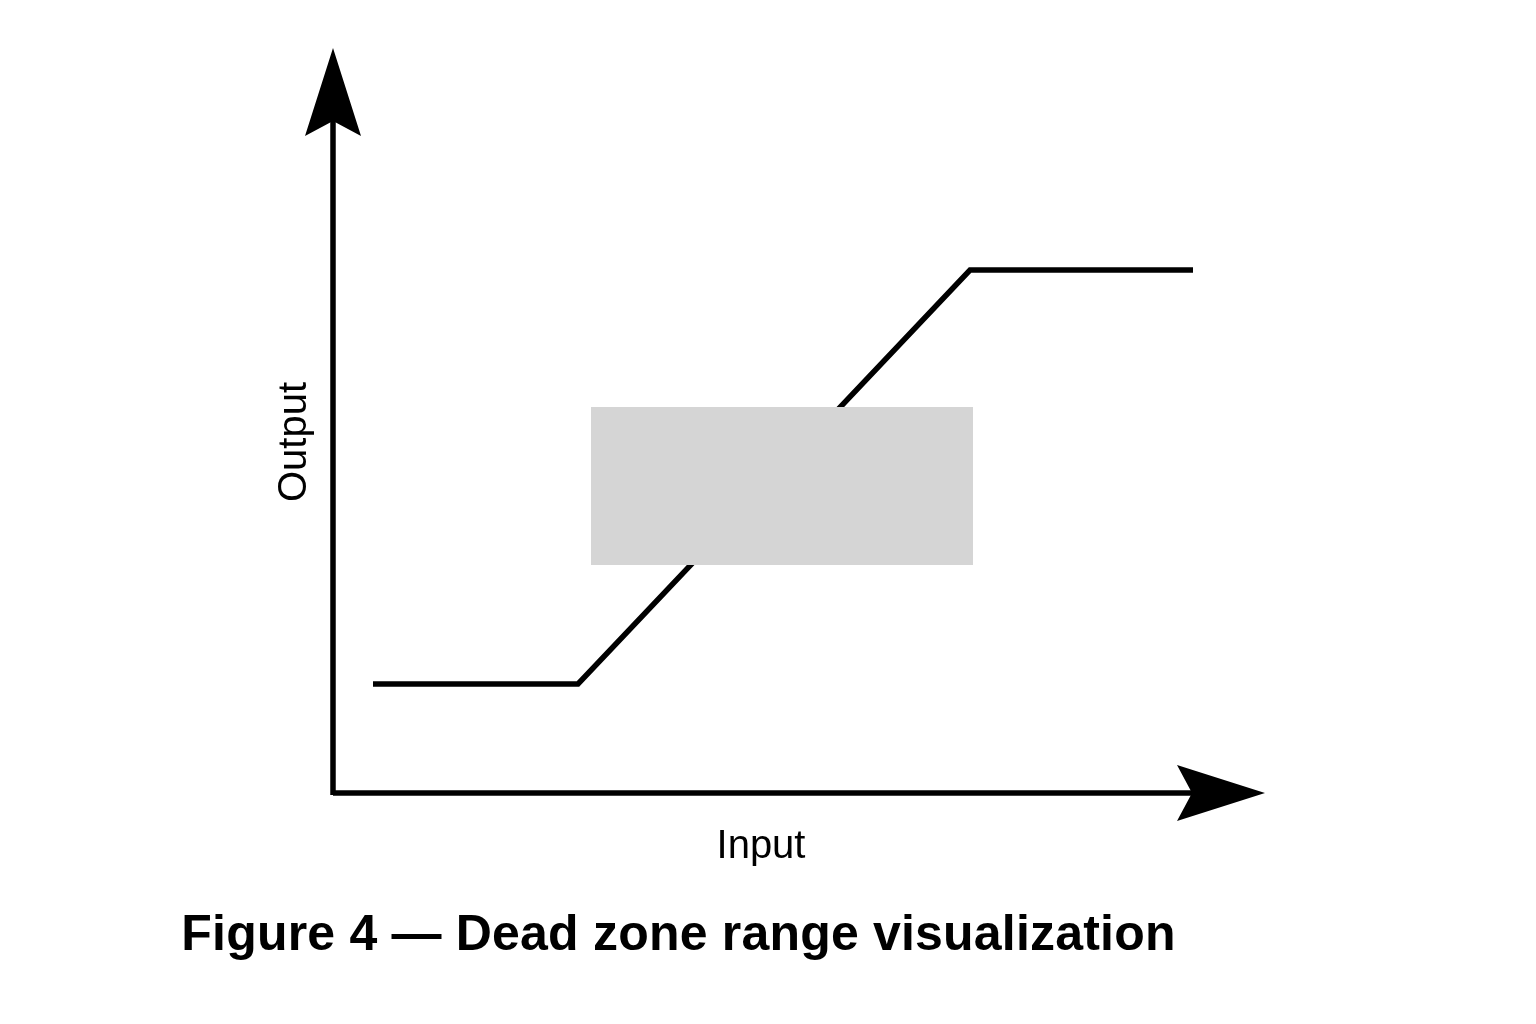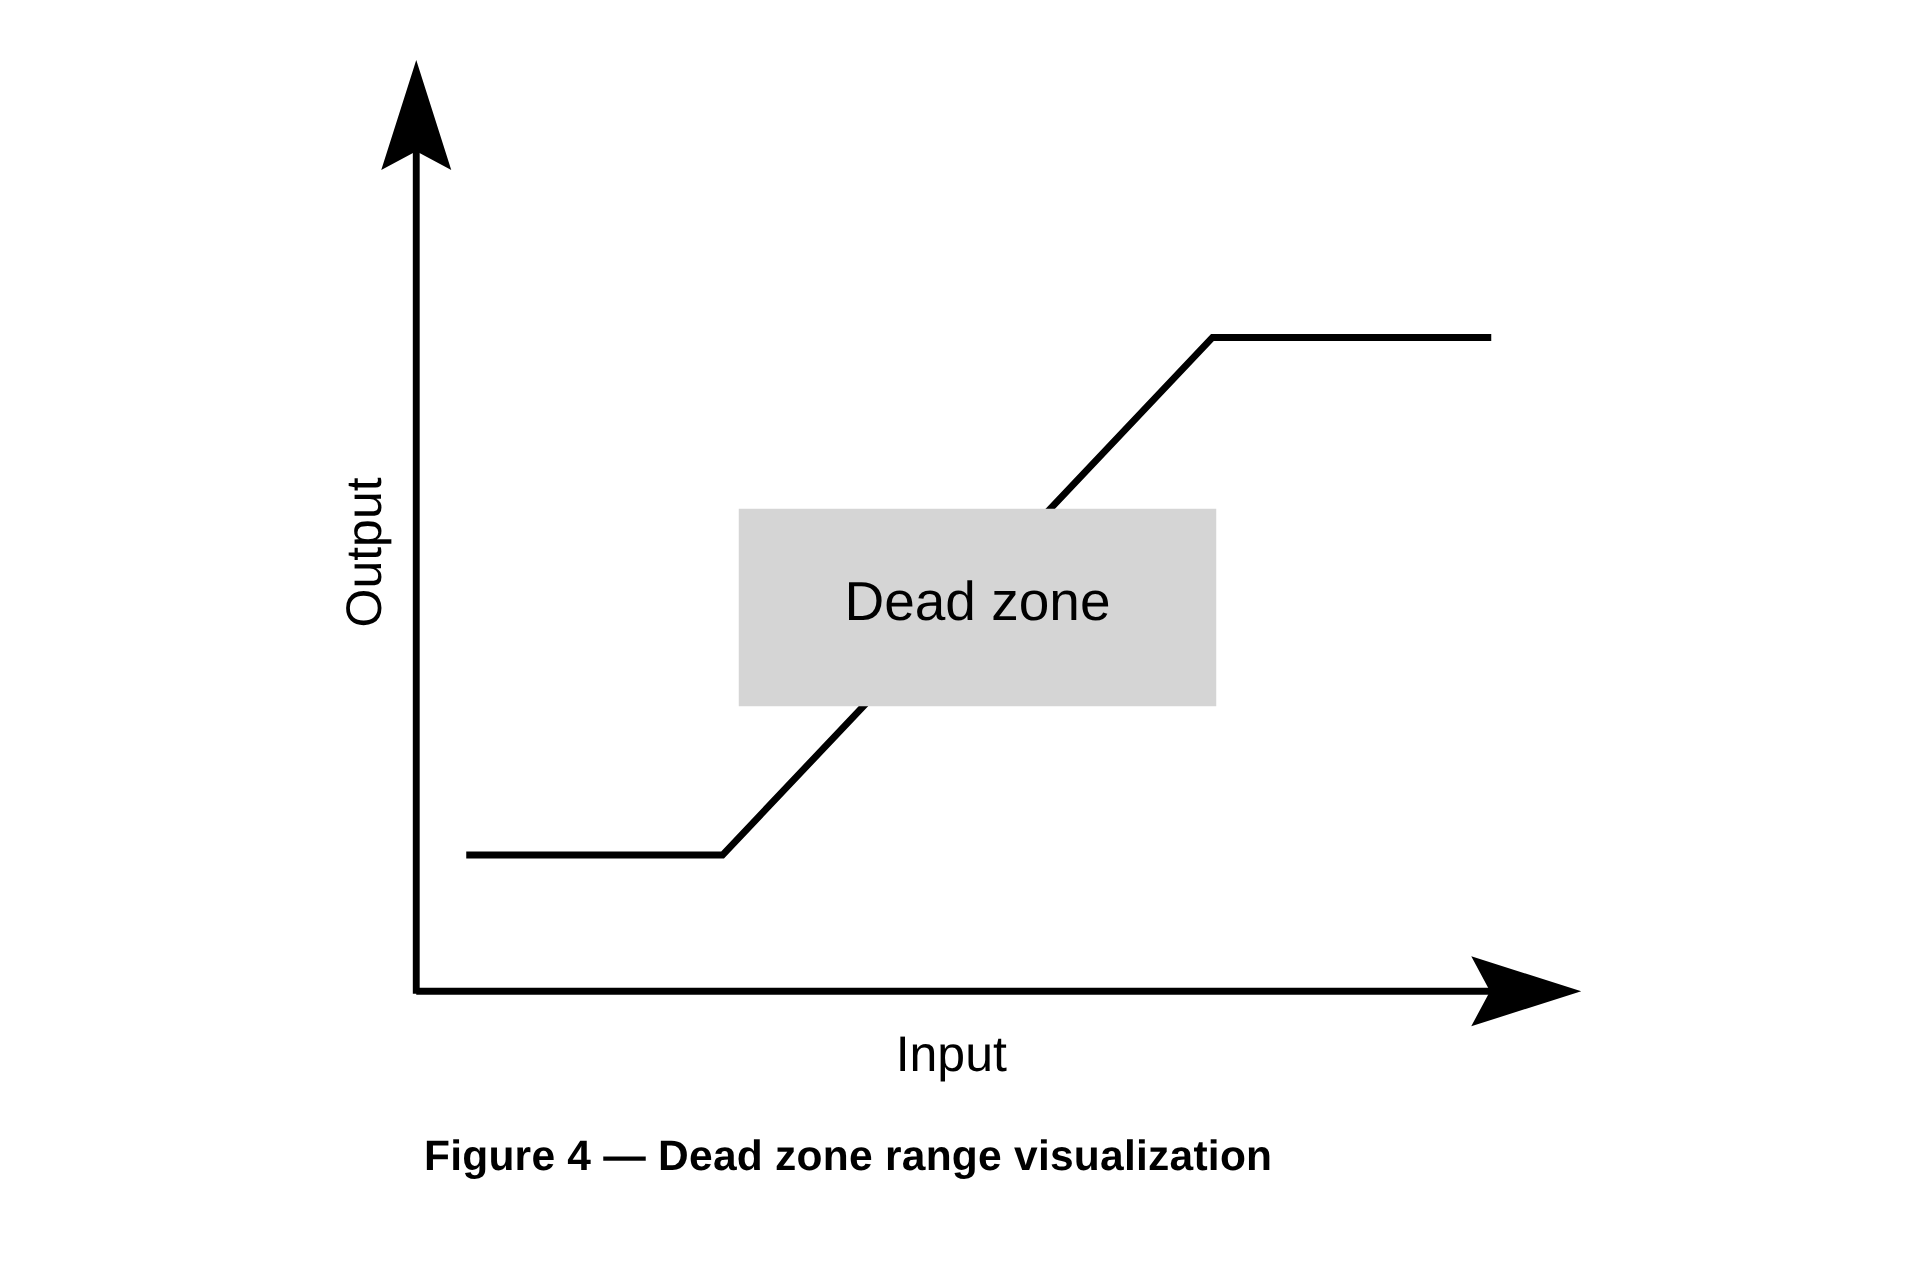--- a/index.html
+++ b/index.html
@@ -74,21 +74,21 @@
   }
 
   #figure-caption {
     position: absolute;
     left: 0;
     top: 908px;
     width: 1351px;
     text-align: center;
     font-family: "Liberation Sans", sans-serif;
     font-weight: 700;
-    font-size: 34px;
+    font-size: 50px;
     letter-spacing: 0.2px;
     color: #000000;
     line-height: 1;
     
     padding-right: 0px;
   }
   #figure-caption .cap-inner {
     display: inline-block;
     transform: translateX(3px);
   }
@@ -118,17 +118,16 @@
     <g>
       <rect x="591" y="407" width="382" height="158" fill="#d5d5d5" stroke="none"></rect>
     </g>
 
   </svg>
 
   <div class="axis-label" id="output-axis-label">Output</div>
 
   <div class="axis-label" id="input-axis-label">Input</div>
 
-  <div id="deadzone-label" style="left: 591px; width: 382px; top: 460px;">Dead zone</div>
 
   <div id="figure-caption"><span class="cap-inner">Figure 4 — Dead zone range visualization</span></div>
 
 </div>
 
 </body></html>

